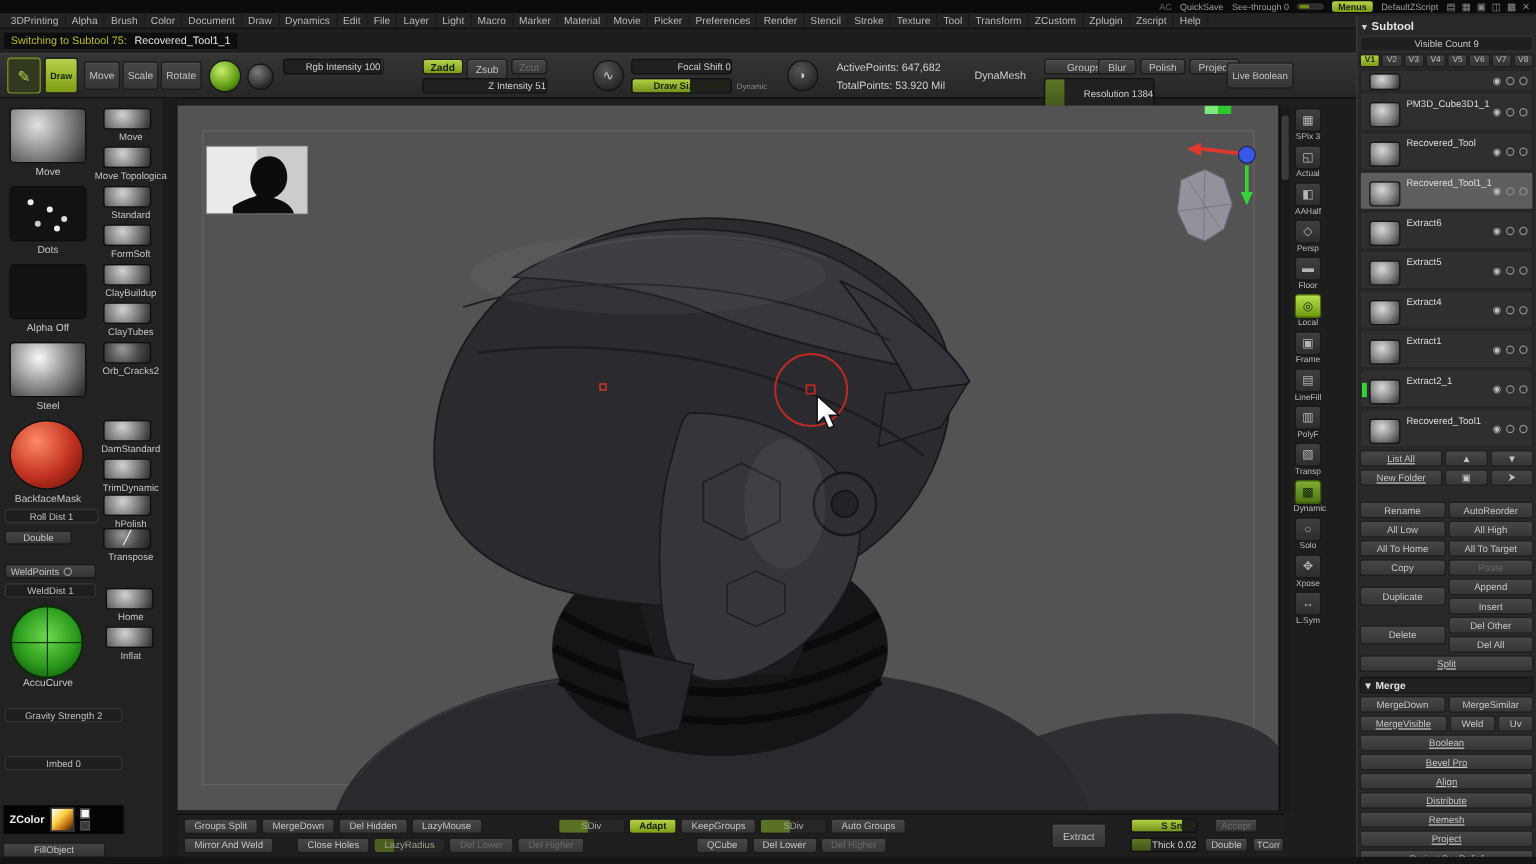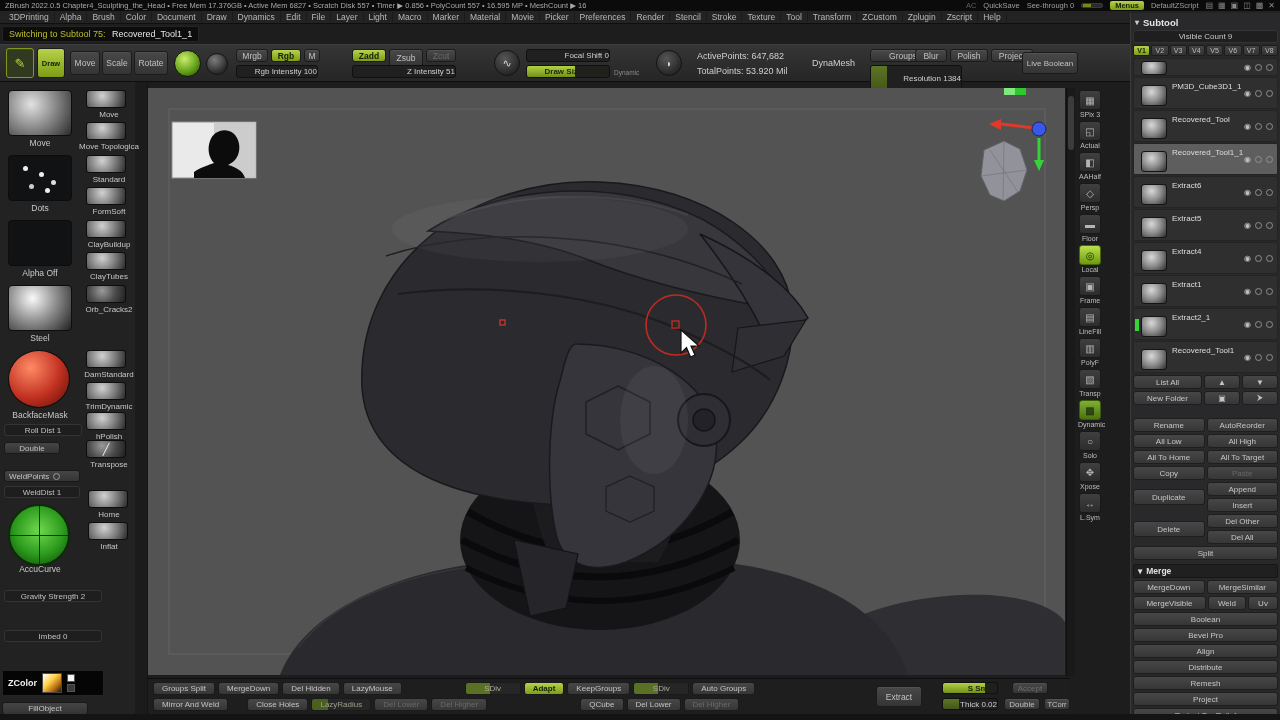--- a/index.html
+++ b/index.html
@@ -117,21 +117,21 @@
   .st-icons { position:absolute; right:4px; top:0; height:100%; display:flex; align-items:center; gap:4px; }
   .st-eye { color:#c0c0c0; font-size:8px; }
   .st-c { width:7px; height:7px; border:1px solid #8f8f8f; border-radius:50%; display:block; }
   .st-actions { margin-top:2px; }
   .ac-row { display:flex; gap:2px; margin-top:2px; }
   .ac-row.h30 { height:30px; }
   .ac-gap { height:11px; }
   .pbtn { height:14px; background:linear-gradient(#474747,#363636); border:1px solid #1e1e1e; border-radius:3px;
           color:#c6c6c6; font-size:8px; display:flex; align-items:center; justify-content:center; white-space:nowrap; }
   .pbtn.dim { color:#686868; }
-  .grow { flex:1; } .half { flex:1; } .w36 { flex:0 0 36px; } .w30 { flex:0 0 30px; } .w38 { flex:0 0 38px; }
+  .grow { flex:1;text-decoration:underline; } .half { flex:1; } .w36 { flex:0 0 36px; } .w30 { flex:0 0 30px; } .w38 { flex:0 0 38px; }
   .col { flex:1; display:flex; flex-direction:column; gap:2px; }
   .col .pbtn { flex:1; height:auto; }
   .colmid { flex:1; display:flex; }
   .colmid .pbtn { flex:1; height:auto; margin:7px 0; }
   .sec-head { margin-top:4px; height:14px; background:#202020; border:1px solid #161616; border-radius:2px;
               display:flex; align-items:center; gap:4px; padding-left:4px; color:#e0e0e0; font-size:8.5px; font-weight:bold; }
 
   
   .bb { position:absolute; left:148px; top:678px; width:922px; height:36px; background:#1e1e1e; border-top:1px solid #0e0e0e; }
   .bb-row { display:flex; gap:3px; padding-left:5px; margin-top:3px; height:13px; }
@@ -143,21 +143,20 @@
   .bb-btn.sliderdim2 { min-width:60px; background:linear-gradient(90deg,#4c5e20 0%,#4c5e20 28%,#262626 28%); color:#9aa08a; }
   .gapL { margin-left:60px; } .gapM { margin-left:90px; } .gapS { margin-left:16px; }
   .footer { position:absolute; left:0; top:714px; width:1280px; height:6px; background:#141414; }
 </style>
 </head>
 <body>
 
 <div id="app">
 
   <div class="titlebar">
-    <span class="tb-left">ZBrush 2022.0.5   Chapter4_Sculpting_the_Head  •  Free Mem 17.376GB  •  Active Mem 6827  •  Scratch Disk 557  •  Timer ▶ 0.856  •  PolyCount 557  •  16.595 MP  •  MeshCount ▶ 16</span>
     <span class="tb-spacer"></span>
     <span class="tb-item dim">AC</span>
     <span class="tb-item">QuickSave</span>
     <span class="tb-item">See-through 0</span>
     <span class="tb-slider">
         <i></i>
       </span>
     <span class="tb-pill-green">Menus</span>
     <span class="tb-item">DefaultZScript</span>
     <span class="wicons">
@@ -214,21 +213,21 @@
     <div class="tbtn" style="left:70px;top:6px;width:30px;height:24px">Move</div>
     <div class="tbtn" style="left:102px;top:6px;width:30px;height:24px">Scale</div>
     <div class="tbtn" style="left:134px;top:6px;width:34px;height:24px">Rotate</div>
 
     <div class="circle-ic" style="left:174px;top:5px;width:27px;height:27px;background:radial-gradient(circle at 38% 32%, #c8ee6a, #5e9a14 60%, #23400a 98%)"></div>
     <div class="circle-ic" style="left:206px;top:8px;width:22px;height:22px;background:radial-gradient(circle at 38% 30%, #7c7c7c, #2a2a2a 70%)"></div>
 
     <div class="tbtn" style="left:236px;top:4px;width:32px;height:13px">Mrgb</div>
     <div class="tbtn green" style="left:271px;top:4px;width:30px;height:13px">Rgb</div>
     <div class="tbtn" style="left:304px;top:4px;width:16px;height:13px">M</div>
-    <div class="slider" style="left:236px;top:20px;width:82px;height:13px">
+    <div class="slider" style="left:236px;top:4px;width:82px;height:13px">
         <span>Rgb Intensity 100</span>
       </div>
 
     <div class="tbtn green" style="left:352px;top:4px;width:34px;height:13px">Zadd</div>
     <div class="tbtn" style="left:389px;top:4px;width:34px;height:18px">Zsub</div>
     <div class="tbtn dim" style="left:426px;top:4px;width:30px;height:13px">Zcut</div>
     <div class="slider" style="left:352px;top:20px;width:104px;height:13px">
         <span>Z Intensity 51</span>
       </div>
 

